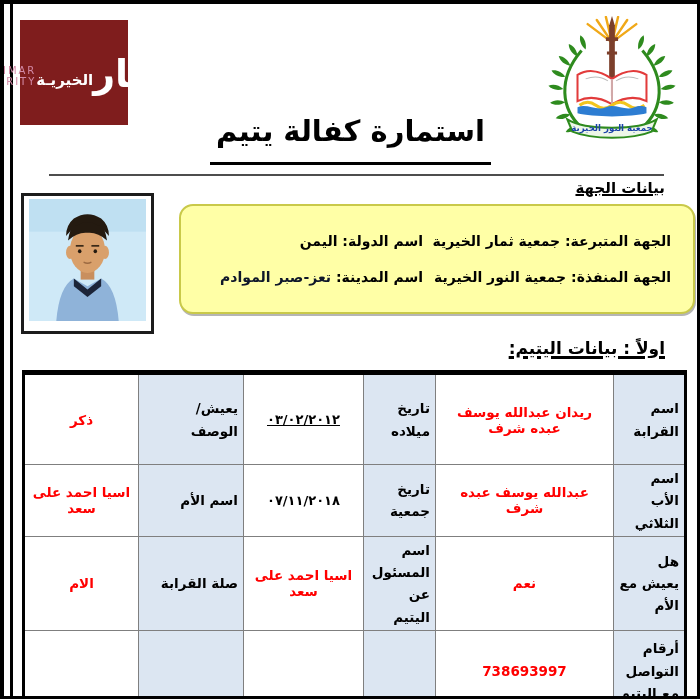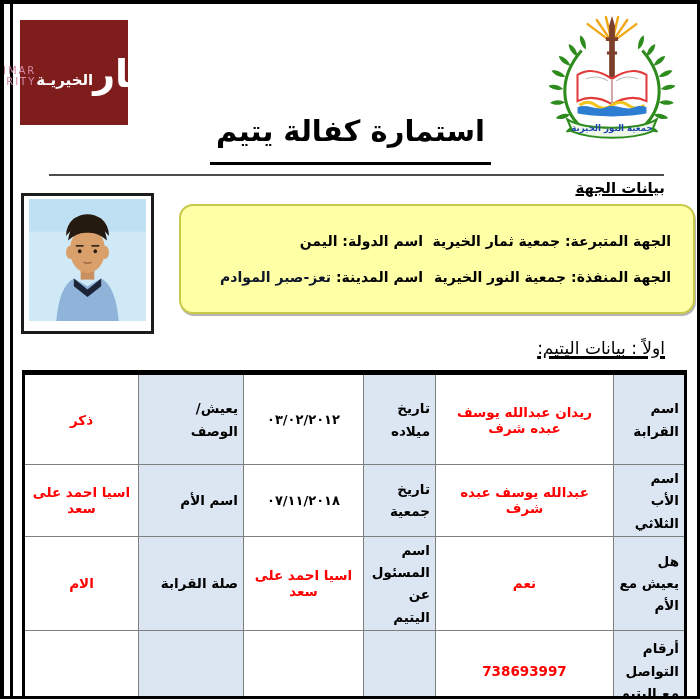--- a/index.html
+++ b/index.html
@@ -29,29 +29,29 @@
   .photo-frame svg{width:100%;height:100%;display:block;}
 
   
   .entity-box{position:absolute;left:175px;top:200px;width:516px;height:110px;background:#ffffa6;
       border:2px solid #c9c94a;border-radius:14px;box-sizing:border-box;box-shadow:1px 2px 0 #b5b5b5;
       display:grid;grid-template-columns:53% 47%;align-content:space-evenly;padding:8px 22px;}
   .entity-field{font-size:14px;font-weight:bold;color:#000;white-space:nowrap;}
   .entity-field .red-val{color:#0f172a;}
 
   
-  .orphan-heading{position:absolute;top:334px;right:32px;font-size:17px;font-weight:normal;
+  .orphan-heading{position:absolute;top:334px;right:32px;font-size:17px;font-weight:bold;
       text-decoration:underline;text-decoration-thickness:2.5px;}
   .orphan-table{position:absolute;top:366px;left:18px;right:10px;border-collapse:collapse;
       table-layout:fixed;direction:rtl;border:3px solid #000;border-top-width:5px;}
   .orphan-table td{border:1px solid #7f7f7f;padding:2px 5px;vertical-align:middle;box-sizing:border-box;}
   td.lbl{background:#dce6f2;font-weight:bold;font-size:13.5px;color:#000;text-align:right;line-height:1.65;}
   td.val{background:#fff;font-weight:bold;font-size:13.5px;color:#ff0000;text-align:center;}
   td.val-black{background:#fff;font-weight:bold;font-size:13px;color:#000;text-align:center;}
-  .underline{}
+  .underline{text-decoration:underline;}
   .prewrap{white-space:pre-line;}
 </style>
 </head>
 <body>
 
 <div class="page">
   <div class="inner-left-line"></div>
 
   <div class="thimar-logo">
     <div class="thimar-ar">ثمار</div>

